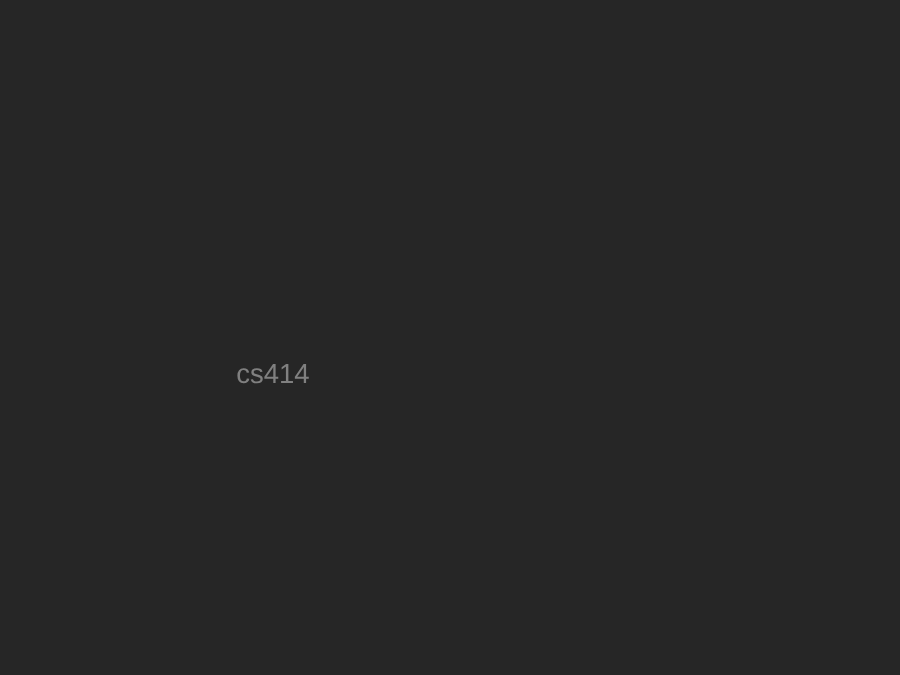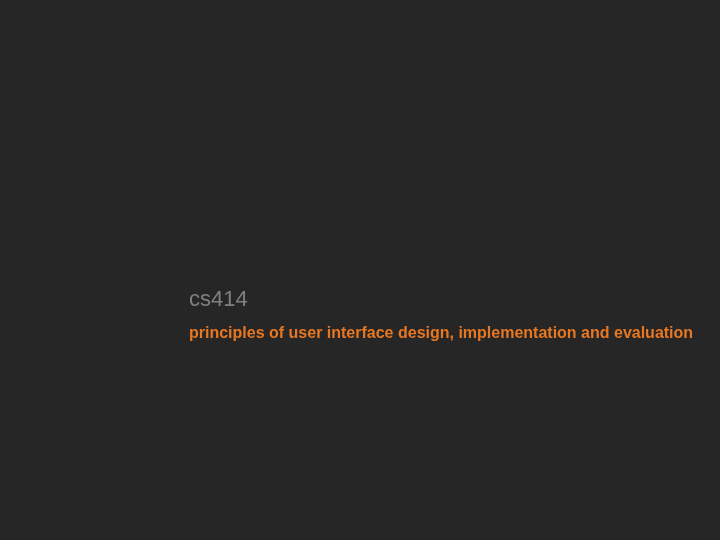--- a/index.html
+++ b/index.html
@@ -36,14 +36,13 @@
       color: #e87722;
       font-size: 16px;
       font-weight: bold;
     }
   </style>
 </head>
 <body>
 
 <div class="slide-container">
   <div class="course-code">cs414</div>
-  <div class="course-title">principles of user interface design, implementation and evaluation</div>
 </div>
 
 </body></html>

